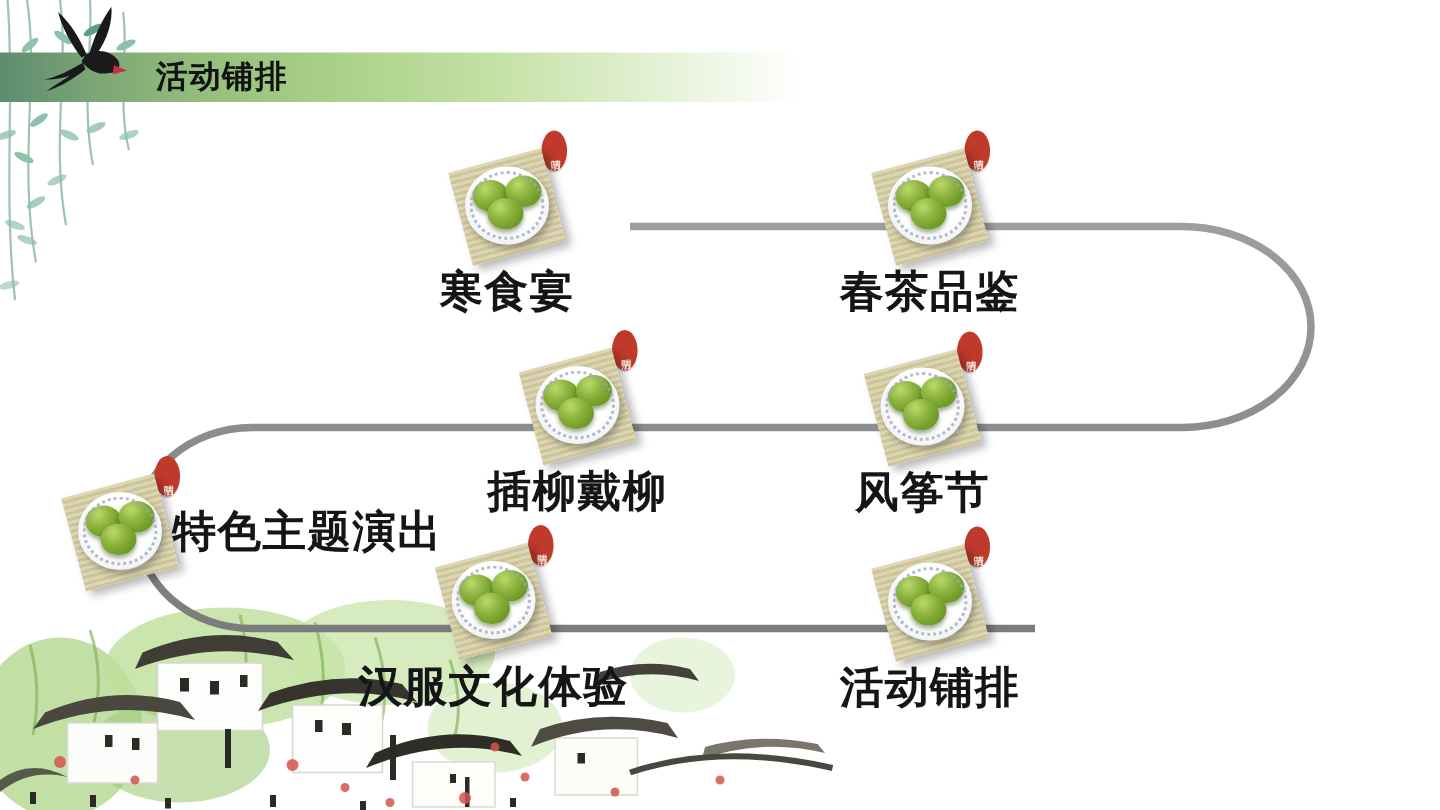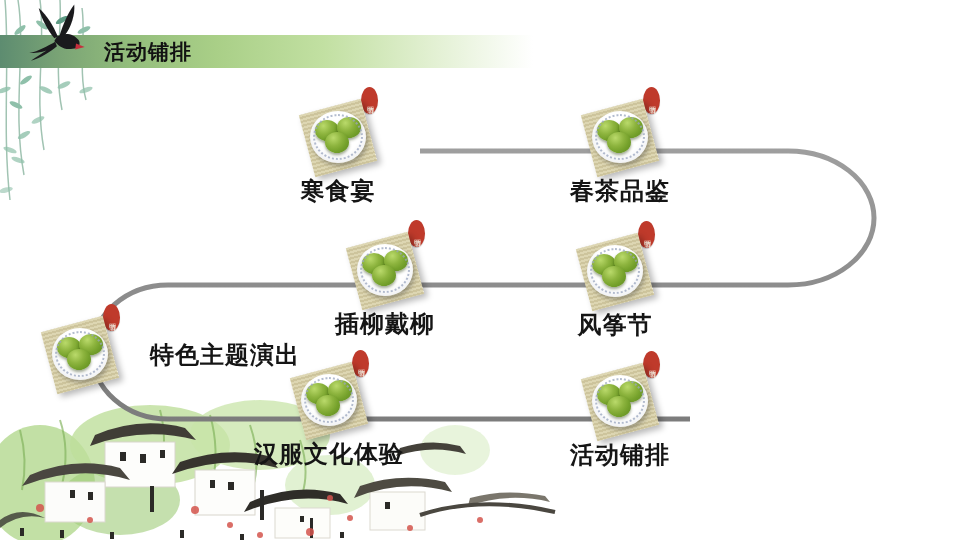--- a/index.html
+++ b/index.html
@@ -37,22 +37,22 @@
   .b1{left:5px;top:9px;}
   .b2{left:27px;top:6px;}
   .b3{left:15px;top:21px;}
   .seal{position:absolute;left:58px;top:-16px;width:17px;height:27px;border-radius:50%;
     background:#bf3a2b;box-shadow:0 1px 1px rgba(0,0,0,.2);
     display:flex;align-items:center;justify-content:center;}
   .seal span{writing-mode:vertical-rl;font-size:7px;line-height:1;color:#f2e6d8;
     font-family:"Liberation Serif","DejaVu Serif",serif;}
   .label{position:absolute;top:72px;left:50%;transform:translateX(-50%);
     white-space:nowrap;font-family:"Liberation Serif","DejaVu Serif",serif;
-    font-weight:700;font-size:24px;color:#151515;letter-spacing:1px;}
-  .label-side{top:50%;left:70px;transform:translateY(-50%);margin-left:35px;}
+    font-weight:700;font-size:29px;color:#151515;letter-spacing:1px;}
+  .label-side{top:50%;left:70px;transform:translateY(-50%);}
 </style>
 </head>
 <body>
 
 <svg class="willow" width="110" height="270" viewBox="0 0 110 270">
   <g fill="none" stroke="#8ab5a0" stroke-width="1.5" opacity="0.8">
     <path d="M18 0 C26 50 12 110 24 175"></path>
     <path d="M40 0 C46 45 34 95 44 150"></path>
     <path d="M60 0 C62 30 54 70 62 110"></path>
     <path d="M5 0 C10 60 2 130 10 200"></path>

